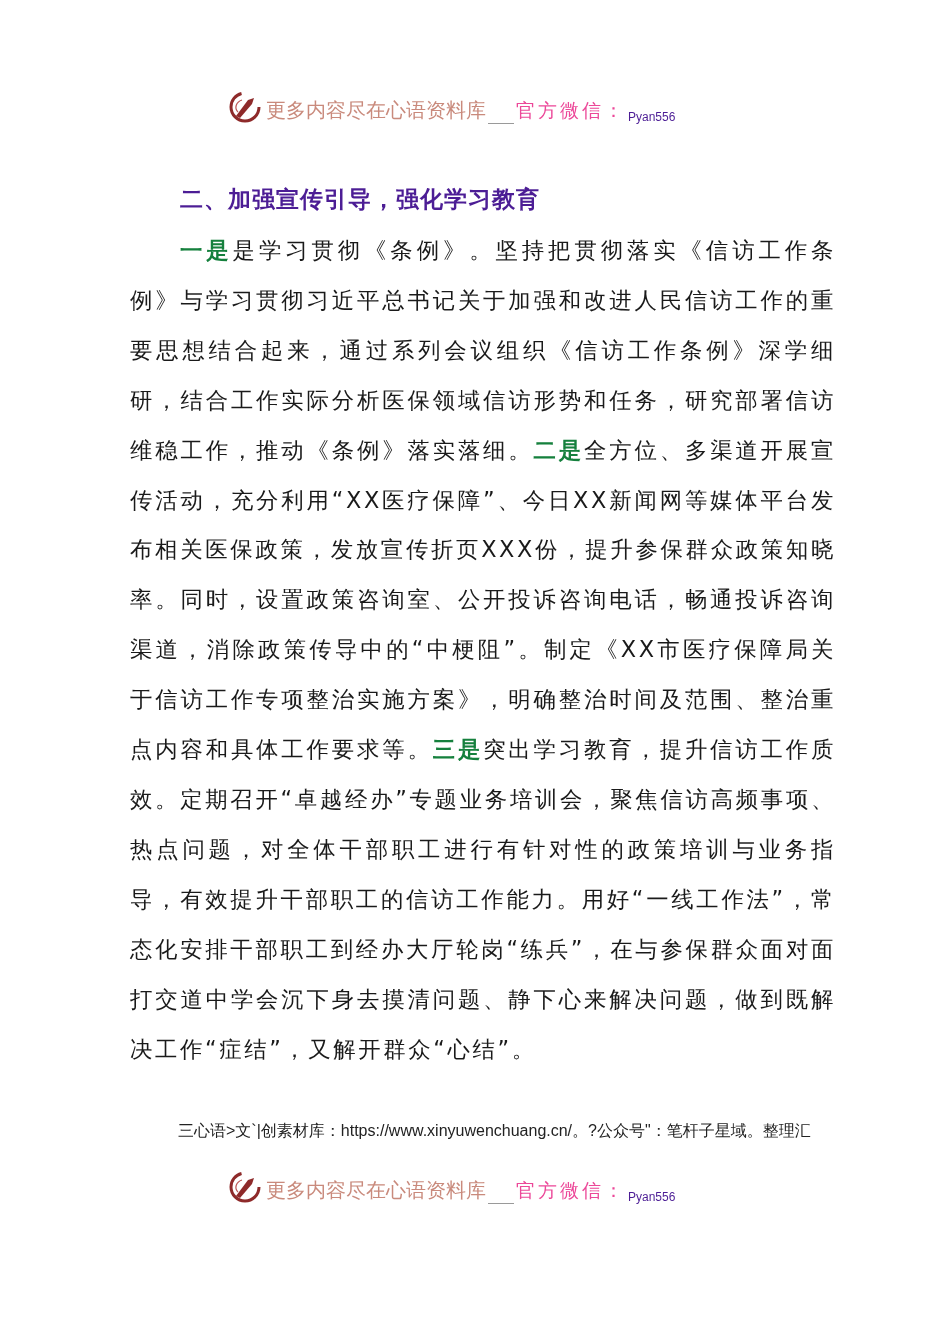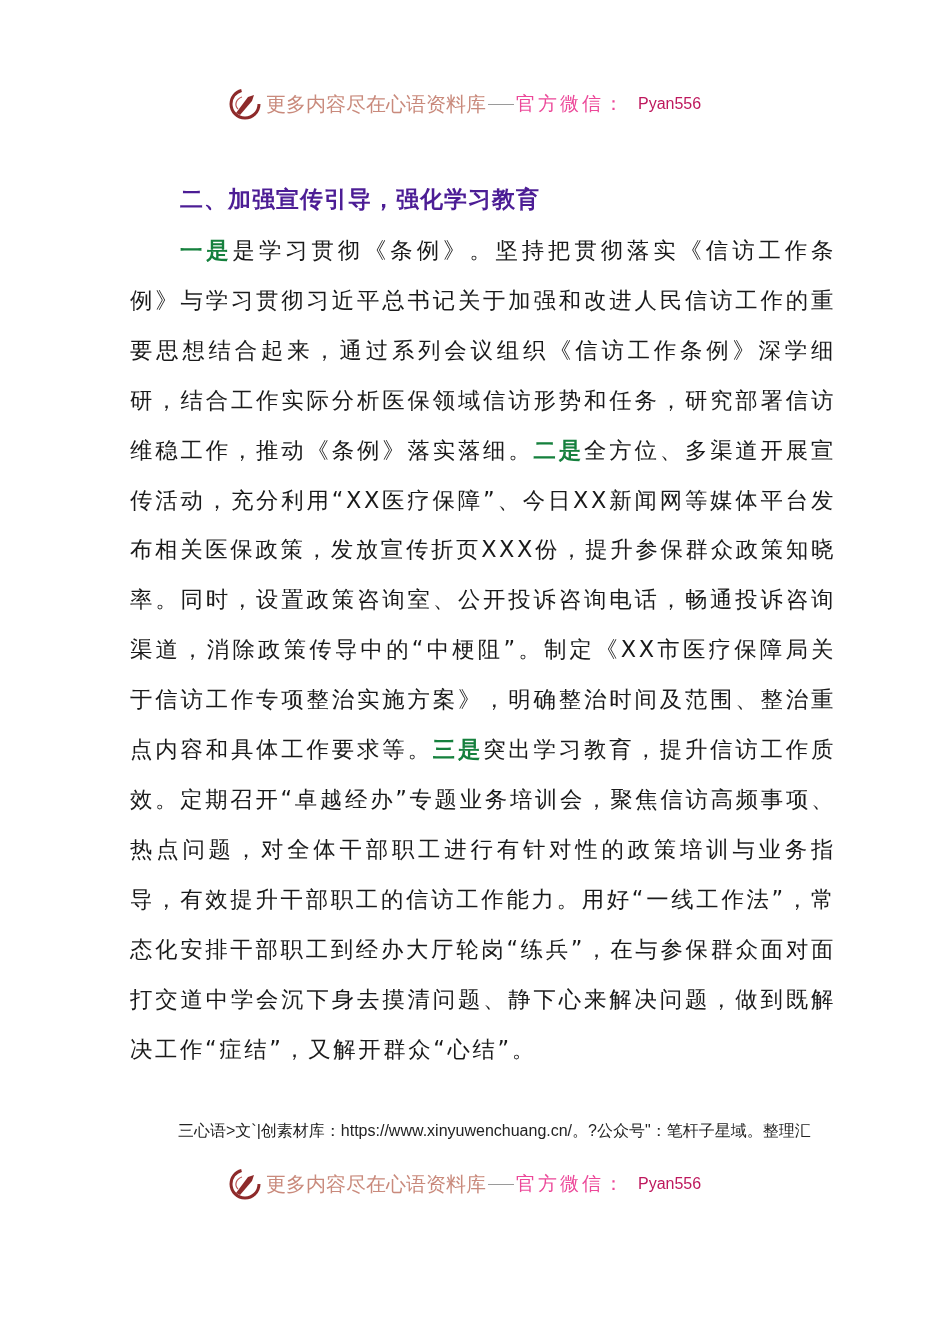--- a/index.html
+++ b/index.html
@@ -14,21 +14,21 @@
       overflow: hidden;
       font-family: "DejaVu Serif", "Liberation Serif", serif;
       color: #111111;
     }
     .banner {
       position: absolute;
       left: 228px;
       width: 500px;
       height: 40px;
       display: flex;
-      align-items: center;
+      align-items: flex-end;
       white-space: nowrap;
     }
     .banner.top { top: 84px; }
     .banner.bottom { top: 1164px; }
     .banner .logo {
       width: 34px;
       height: 34px;
       margin-right: 4px;
       flex: 0 0 auto;
     }
@@ -47,23 +47,23 @@
       vertical-align: middle;
     }
     .banner .official {
       font-family: "DejaVu Serif", serif;
       font-size: 19px;
       color: #ec4899;
       letter-spacing: 3px;
     }
     .banner .wechat-id {
       font-family: "Liberation Sans", sans-serif;
-      font-size: 16px;
-      color: #be185d;
-      margin-left: 12px;
+      font-size: 12px;
+      color: #4c1d95;
+      margin-left: 2px;
     }
     .heading {
       position: absolute;
       left: 180px;
       top: 184px;
       font-family: "DejaVu Sans", sans-serif;
       font-weight: bold;
       font-size: 23px;
       letter-spacing: 1px;
       color: #4c1d95;

